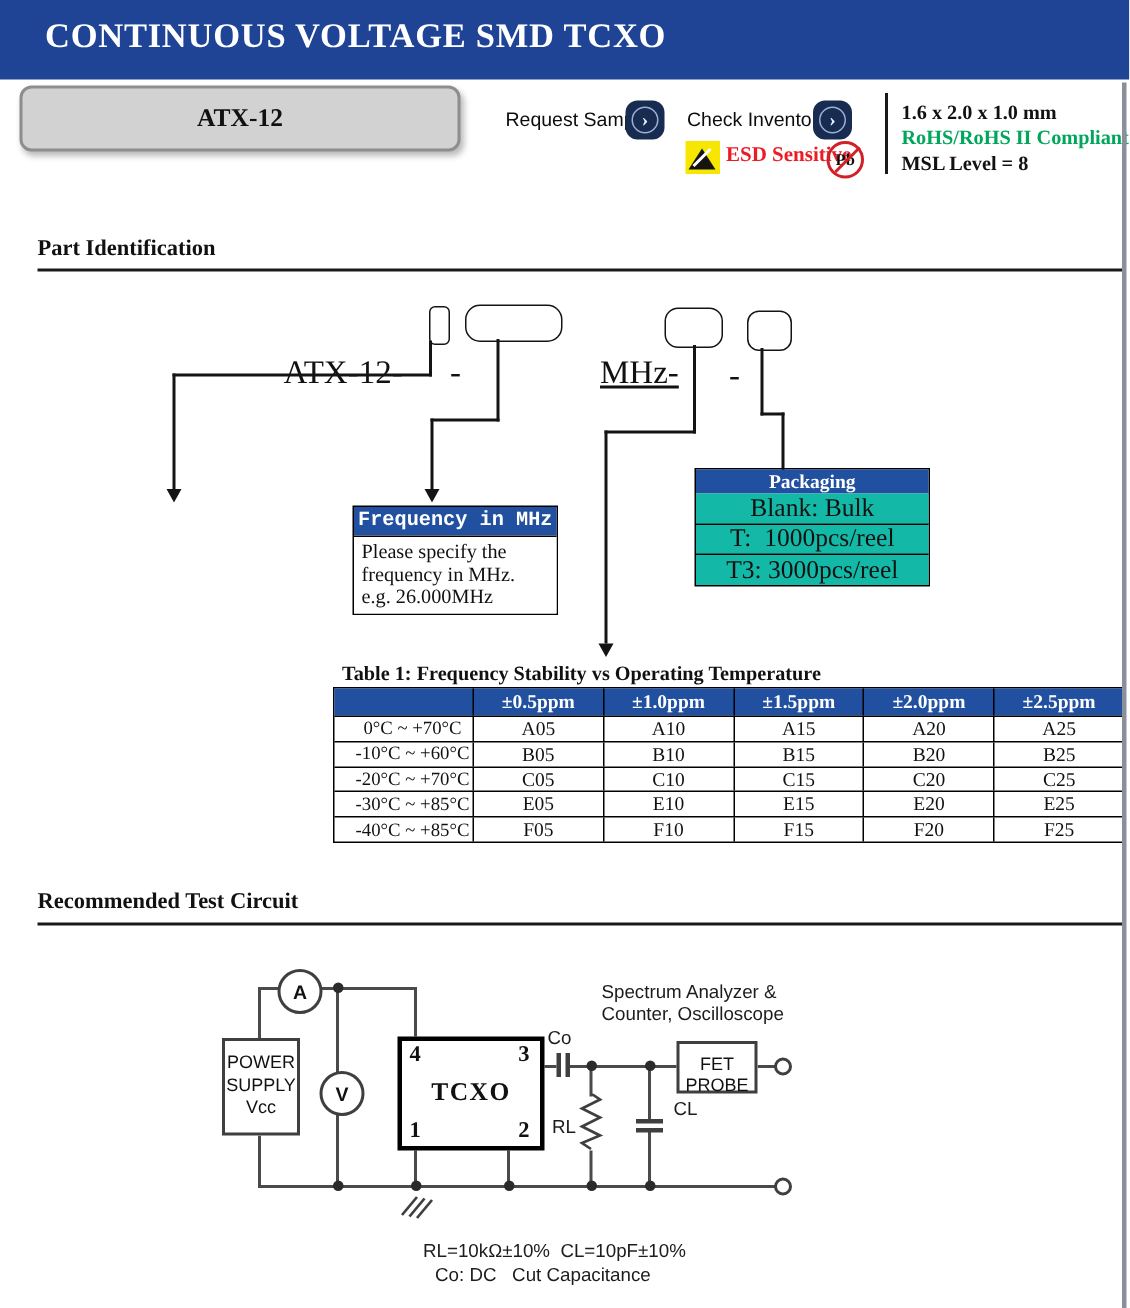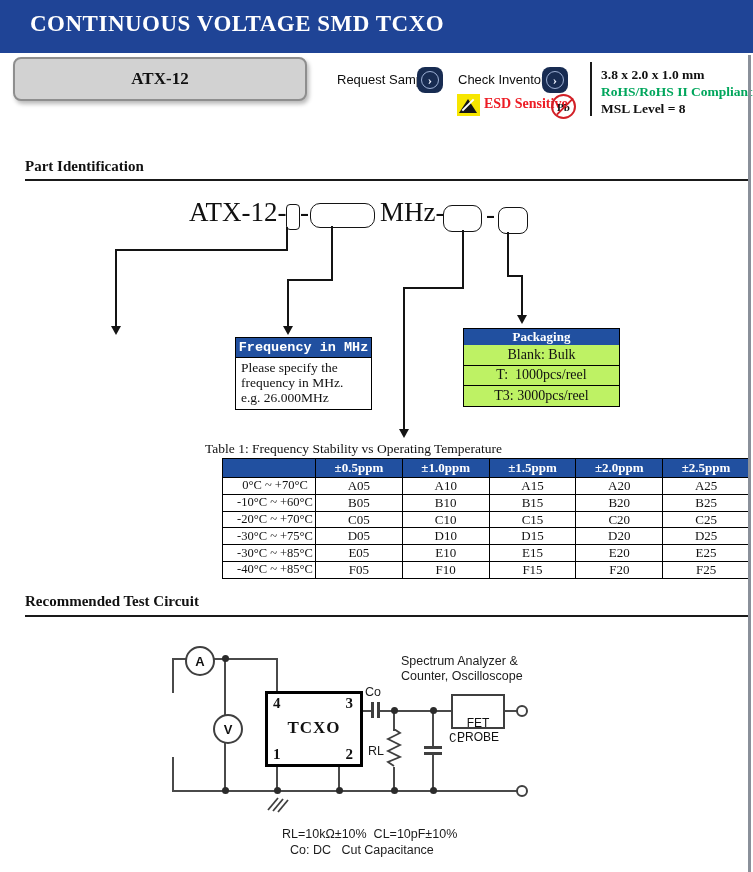--- a/index.html
+++ b/index.html
@@ -31,44 +31,44 @@
   .pb-slash{position:absolute;left:10.5px;top:-1px;width:2px;height:23px;background:#d22027;transform:rotate(45deg);}
   .hdr-div{left:590px;top:62px;width:2px;height:54px;background:#1a1a1a;}
   .spec{left:601px;font-size:13.5px;font-weight:bold;white-space:nowrap;}
   .spec.green{color:#00a65c;}
 
   
   .sec-title{left:25px;font-size:15px;font-weight:bold;}
   .sec-rule{left:25px;width:723px;height:2px;background:#1a1a1a;}
 
   
-  .pn-text{font-size:27px;line-height:30px;}
+  .pn-text{font-size:22px;line-height:30px;margin-top:36px;}
   .pn-box{border:1.6px solid #141414;background:#fff;}
   .pline{background:#141414;}
   .ah{width:0;height:0;border-left:5px solid transparent;border-right:5px solid transparent;
       border-top:9px solid #141414;}
 
   
   .tbl{border:1.5px solid #000;}
   .tbl-h{background:#2150a0;color:#fff;font-weight:bold;font-size:13.5px;
          display:flex;align-items:center;justify-content:center;}
-  .tbl-r{display:flex;align-items:center;justify-content:center;font-size:14px;
-         border-top:1px solid #000;white-space:pre;background:#bef264;}
+  .tbl-r{display:flex;align-items:center;justify-content:center;font-size:17px;
+         border-top:1px solid #000;white-space:pre;background:#14b8a6;}
   .vdd{left:55px;top:337px;width:145px;}
   .vdd .tbl-h{height:19px;}
   .vdd .tbl-r{height:17px;}
   .freqbox{left:235px;top:337px;width:135px;border:1.5px solid #000;}
   .freqbox .tbl-h{height:19px;font-family:Liberation Mono, monospace;}
   .freq-body{background:#fff;padding:2px 5px 4px 5px;font-size:13.5px;line-height:15px;border-top:1px solid #000;}
-  .pkg{left:463px;top:328px;width:155px;}
+  .pkg{left:463px;top:312px;width:155px;}
   .pkg .tbl-h{height:16px;font-size:13px;}
   .pkg .tbl-r{height:19.5px;}
 
   
-  .t1-caption{left:205px;top:441px;font-size:13.5px;font-weight:normal;}
+  .t1-caption{left:228px;top:441px;font-size:13.5px;font-weight:bold;}
   .t1{left:222px;top:458px;width:526px;border:1.5px solid #000;background:#fff;}
   .t1-row{display:flex;height:15.8px;}
   .t1-row + .t1-row{border-top:1px solid #000;}
   .t1-row > div{display:flex;align-items:center;justify-content:center;font-size:13px;white-space:nowrap;}
   .t1-row > div:first-child{width:80px;font-size:12.5px;margin-left:12px;}
   .t1-row > div:not(:first-child){flex:1;border-left:1px solid #000;}
   .t1-hdr{background:#2150a0;color:#fff;font-weight:bold;height:18px;}
   .t1-hdr > div{font-size:13px;}
 
   
@@ -122,32 +122,32 @@
     <div class="esd-tri"></div>
     <div class="esd-slash"></div>
   </div>
   <span class="abs esd-label">ESD Sensitive</span>
   <div class="abs pb-icon">
     <span>Pb</span>
     <div class="pb-slash"></div>
   </div>
 
   <div class="abs hdr-div"></div>
-  <span class="abs spec" style="top:67px;">3.8 x 2.0 x 1.0 mm</span>
+  <span class="abs spec" style="top:67px;">1.6 x 2.0 x 1.0 mm</span>
   <span class="abs spec green" style="top:84px;">RoHS/RoHS II Compliant</span>
   <span class="abs spec" style="top:101px;">MSL Level = 8</span>
 
   <span class="abs sec-title" style="top:158px;">Part Identification</span>
   <div class="abs sec-rule" style="top:179px;"></div>
 
   <span class="abs pn-text" style="left:189px;top:197px;">ATX-12-</span>
   <div class="abs pn-box" style="left:286px;top:204px;width:12px;height:24px;border-radius:4px;"></div>
   <span class="abs pn-text" style="left:300px;top:197px;">-</span>
   <div class="abs pn-box" style="left:310px;top:203px;width:63px;height:23px;border-radius:10px;"></div>
-  <span class="abs pn-text" style="left:380px;top:197px;">MHz-</span>
+  <span class="abs pn-text" style="left:400px;top:197px;text-decoration:underline;">MHz-</span>
   <div class="abs pn-box" style="left:443px;top:205px;width:37px;height:25px;border-radius:9px;"></div>
   <span class="abs pn-text" style="left:486px;top:199px;">-</span>
   <div class="abs pn-box" style="left:498px;top:207px;width:28px;height:25px;border-radius:8px;"></div>
 
   <div class="abs pline" style="left:286px;top:227px;width:2px;height:24px;"></div>
   <div class="abs pline" style="left:115px;top:249px;width:173px;height:2px;"></div>
   <div class="abs pline" style="left:115px;top:249px;width:2px;height:77px;"></div>
   <div class="abs ah" style="left:111px;top:326px;"></div>
 
   <div class="abs pline" style="left:331px;top:226px;width:2px;height:55px;"></div>
@@ -208,28 +208,20 @@
       <div>B20</div>
       <div>B25</div>
     </div>
     <div class="t1-row">
       <div>-20°C ~ +70°C</div>
       <div>C05</div>
       <div>C10</div>
       <div>C15</div>
       <div>C20</div>
       <div>C25</div>
-    </div>
-    <div class="t1-row">
-      <div>-30°C ~ +75°C</div>
-      <div>D05</div>
-      <div>D10</div>
-      <div>D15</div>
-      <div>D20</div>
-      <div>D25</div>
     </div>
     <div class="t1-row">
       <div>-30°C ~ +85°C</div>
       <div>E05</div>
       <div>E10</div>
       <div>E15</div>
       <div>E20</div>
       <div>E25</div>
     </div>
     <div class="t1-row">
@@ -272,20 +264,25 @@
   <div class="dot" style="left:391px;top:707px;"></div>
   <div class="dot" style="left:430px;top:707px;"></div>
 
   <div class="meter" style="left:185px;top:646px;">
     <span>A</span>
   </div>
   <div class="meter" style="left:213px;top:714px;">
     <span>V</span>
   </div>
 
+  <div class="cbox" style="left:148px;top:692px;width:52px;height:65px;font-size:12px;line-height:15px;padding-top:7px;box-sizing:border-box;">
+    <div>POWER</div>
+    <div>SUPPLY</div>
+    <div>Vcc</div>
+  </div>
 
   <div class="abs tcxo">
     <span class="pin" style="left:5px;top:1px;">4</span>
     <span class="pin" style="right:7px;top:1px;">3</span>
     <span class="pin" style="left:5px;bottom:1px;">1</span>
     <span class="pin" style="right:7px;bottom:1px;">2</span>
     <div class="name">TCXO</div>
   </div>
 
   <svg class="abs" style="left:264px;top:795px;" width="28" height="18">
@@ -298,23 +295,23 @@
   <div class="plate-v" style="left:377px;top:702px;"></div>
   <span class="clabel" style="left:365px;top:685px;">Co</span>
 
   <svg class="abs" style="left:385px;top:729px;" width="20" height="40">
     <polyline points="9,0 15,4 3,10 15,16 3,22 15,28 3,33 9,37" fill="none" stroke="#3f3f3f" stroke-width="1.8"></polyline>
   </svg>
   <span class="clabel" style="left:368px;top:744px;">RL</span>
 
   <div class="plate-h" style="left:424px;top:746px;"></div>
   <div class="plate-h" style="left:424px;top:752px;"></div>
-  <span class="clabel" style="left:449px;top:732px;font-family:Liberation Mono, monospace;">CL</span>
-
-  <div class="cbox" style="left:451px;top:694px;width:54px;height:35px;font-size:12px;line-height:14px;padding-top:20px;box-sizing:border-box;">
+  <span class="clabel" style="left:449px;top:732px;">CL</span>
+
+  <div class="cbox" style="left:451px;top:694px;width:54px;height:35px;font-size:12px;line-height:14px;padding-top:6px;box-sizing:border-box;">
     <div>FET</div>
     <div>PROBE</div>
   </div>
 
   <div class="term" style="left:516px;top:705px;"></div>
   <div class="term" style="left:516px;top:785px;"></div>
 
   <span class="clabel" style="left:401px;top:654px;">Spectrum Analyzer &amp;</span>
   <span class="clabel" style="left:401px;top:669px;">Counter, Oscilloscope</span>
 

